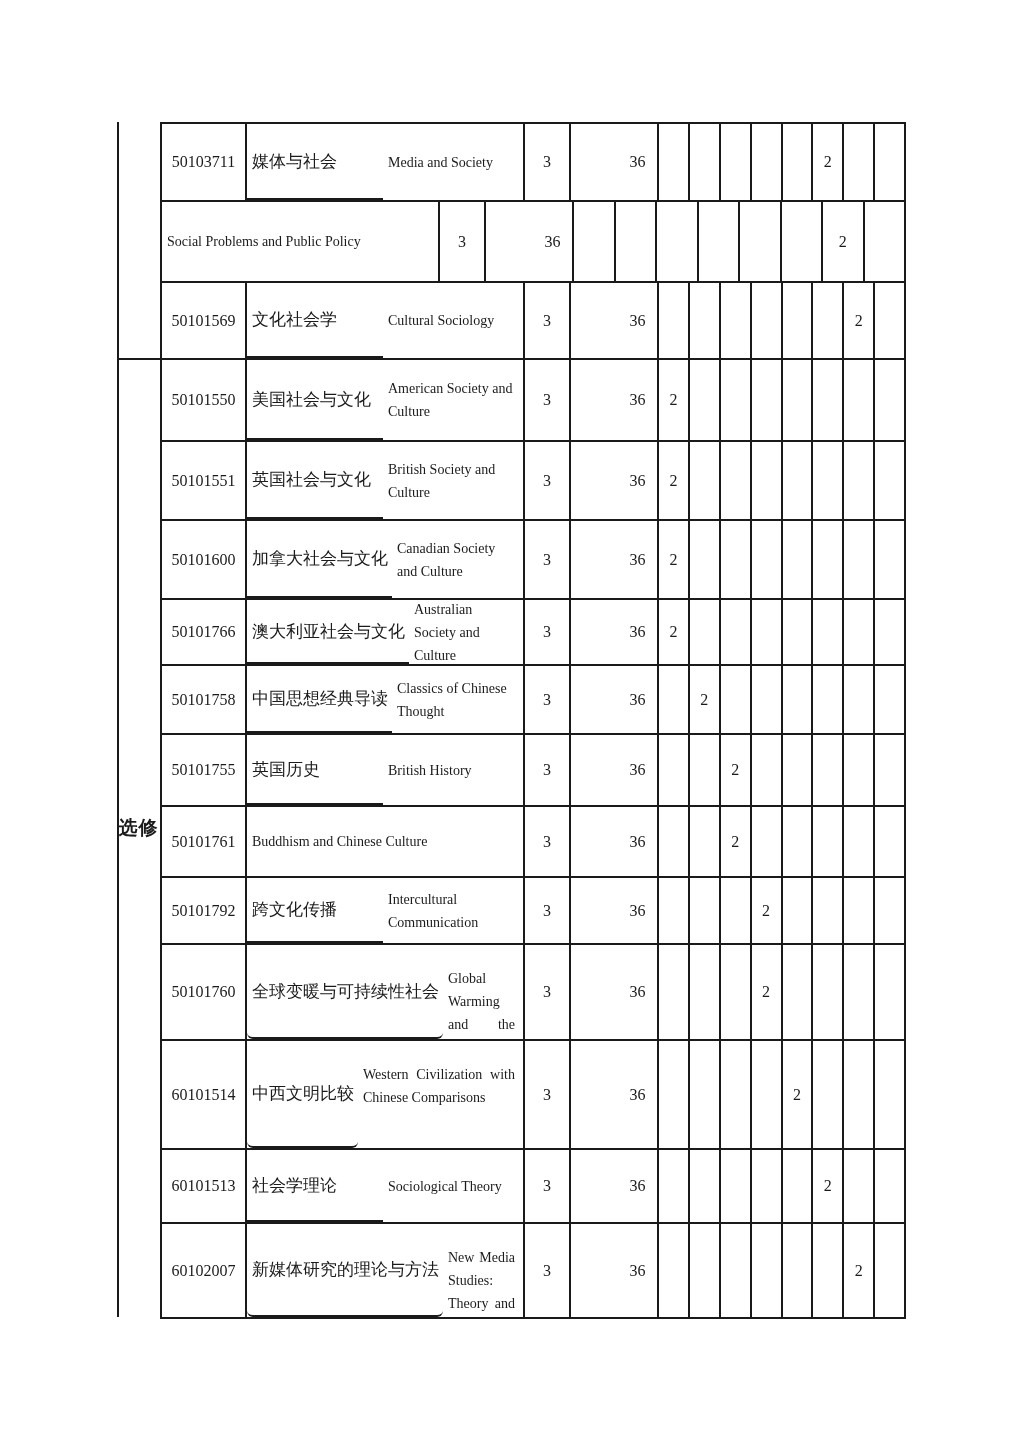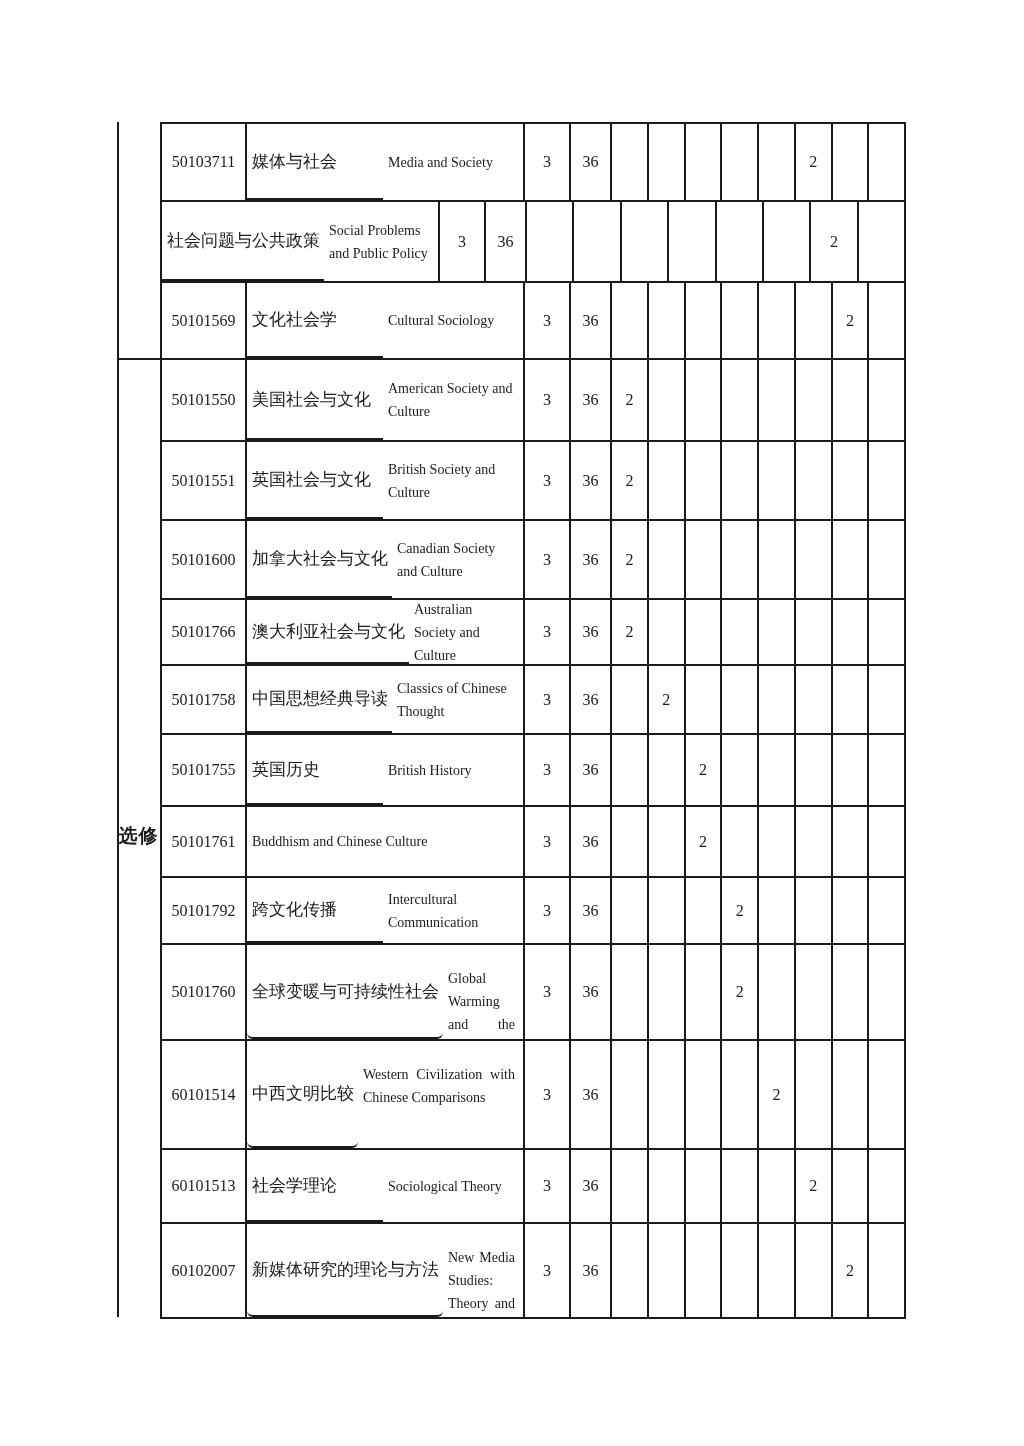--- a/index.html
+++ b/index.html
@@ -3,42 +3,42 @@
 <meta charset="utf-8">
 <style>
   html,body{margin:0;padding:0;background:#ffffff;}
   .page{position:relative;width:1024px;height:1446px;background:#ffffff;overflow:hidden;
         font-family:"Liberation Serif","DejaVu Serif",serif;color:#1b1b1b;}
   .tbl{position:absolute;left:117px;top:122px;width:789px;}
   
   .groupcol{position:absolute;left:0;top:0;width:43px;height:1195px;
             border-left:2px solid #1a1a1a;box-sizing:border-box;}
   .group-divider{position:absolute;left:0;top:236px;width:43px;height:2px;background:#1a1a1a;}
-  .group-label{position:absolute;left:0;top:236px;width:43px;height:955px;
+  .group-label{position:absolute;left:0;top:228px;width:43px;height:955px;
                display:flex;align-items:center;justify-content:center;
                font-weight:bold;font-size:19px;letter-spacing:1px;}
   
   .main{position:absolute;left:43px;top:0;width:746px;
         border:2px solid #1a1a1a;box-sizing:border-box;
         display:flex;flex-direction:column;background:#fff;}
   .row{display:flex;box-sizing:border-box;border-bottom:2px solid #1a1a1a;align-items:stretch;}
   .row:last-child{border-bottom:none;}
   .cell{box-sizing:border-box;border-right:2px solid #1a1a1a;
         display:flex;align-items:center;justify-content:center;overflow:hidden;}
   .code{width:85px;flex:0 0 85px;font-size:16px;}
   .name{width:278px;flex:0 0 278px;flex-direction:row;align-items:stretch;
         justify-content:center;padding:0;}
   .zh{flex:1 1 0;border-bottom:2px solid #1a1a1a;display:flex;align-items:center;
       padding:0 4px 0 5px;font-size:17px;box-sizing:border-box;white-space:nowrap;}
   .en{flex:1 1 0;display:flex;align-items:center;padding:1px 8px 1px 5px;
       font-size:14px;line-height:23px;box-sizing:border-box;}
   .row.three .zh{flex:0 0 40%;border-radius:6px;}
   .row.three .en{flex:1 1 0;display:block;text-align:justify;padding-top:22px;}
   .credit{width:46px;flex:0 0 46px;font-size:16px;}
-  .hours{width:41px;flex:0 0 41px;font-size:16px;}
+  .hours{width:41px;flex:0 0 41px;font-size:16px;margin-left:47px;}
   .sem{flex:1 1 0;font-size:16px;}
   .sem:last-child{border-right:none;}
 </style>
 </head>
 <body>
 
 <div class="page">
   <div class="tbl">
     <div class="groupcol"></div>
     <div class="group-divider"></div>
@@ -56,21 +56,20 @@
           <div class="cell sem"></div>
           <div class="cell sem"></div>
           <div class="cell sem"></div>
           <div class="cell sem"></div>
           <div class="cell sem">2</div>
           <div class="cell sem"></div>
           <div class="cell sem"></div>
         </div>
         <div class="row" style="height: 81px;">
     <div class="cell name">
-      <div class="zh">社会问题与公共政策</div>
       <div class="en">Social Problems and Public Policy</div>
     </div>
     <div class="cell credit">3</div>
     <div class="cell hours">36</div>
   <div class="cell sem"></div>
           <div class="cell sem"></div>
           <div class="cell sem"></div>
           <div class="cell sem"></div>
           <div class="cell sem"></div>
           <div class="cell sem"></div>

